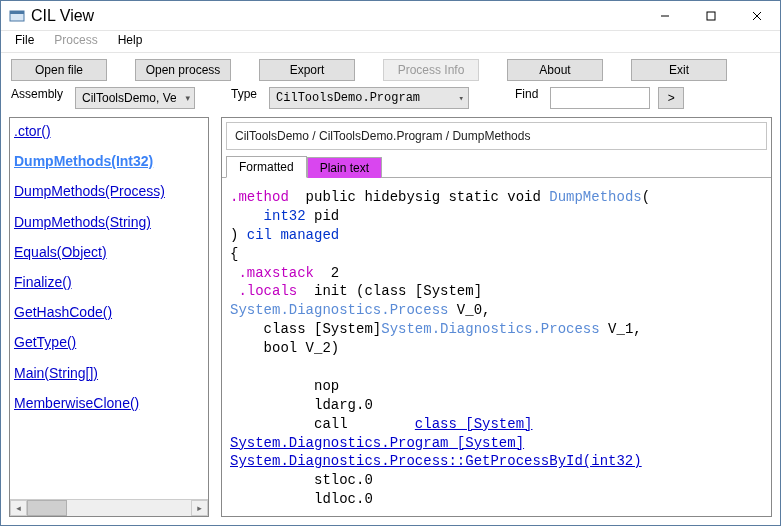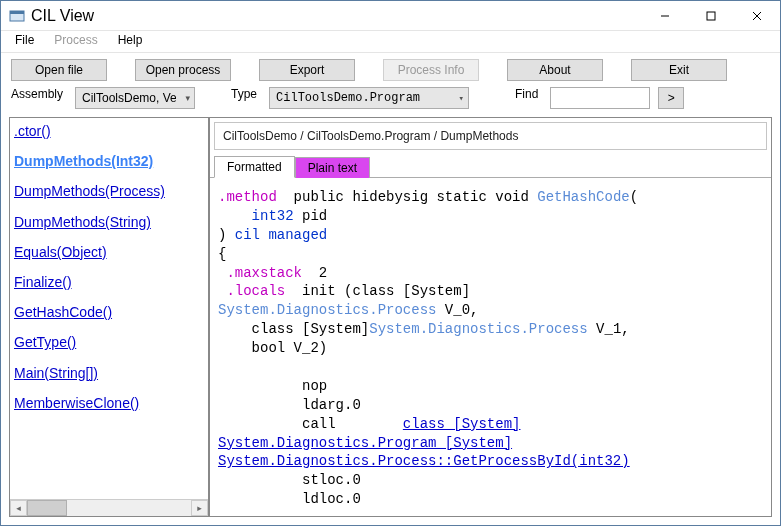--- a/index.html
+++ b/index.html
@@ -93,21 +93,21 @@
     height: 22px; width: 100px;
     border: 1px solid #acacac;
     background:#fff;
     padding: 0 4px;
   }
 
   .content {
     display: flex;
     height: calc(100% - 30px - 22px - 30px - 34px);
     padding: 0 8px 8px 8px;
-    gap: 0;
+    gap: 12px;
   }
   .panel {
     border: 1px solid #888;
     background:#fff;
     display:flex; flex-direction:column;
     overflow:hidden;
   }
   .left-panel { width: 200px; flex:0 0 200px; position:relative;}
   .right-panel { flex:1; }
 
@@ -276,21 +276,21 @@
       <div class="arrow">▸</div>
     </div>
   </div>
 
   <div class="panel right-panel">
     <div class="breadcrumb">CilToolsDemo / CilToolsDemo.Program / DumpMethods</div>
     <div class="tabs">
       <div class="tab active">Formatted</div>
       <div class="tab">Plain text</div>
     </div>
-    <div class="code-area"><span class="dir">.method</span><span>  public hidebysig static void </span><span class="typelink">GetHashCode</span><span>(</span>
+    <div class="code-area"><span class="dir">.method</span><span>  public hidebysig static void </span><span class="typelink">DumpMethods</span><span>(</span>
 <span class="kw">    int32 </span><span>pid</span>
 <span>) </span><span class="kw">cil managed</span>
 <span>{</span>
 <span> </span><span class="dir">.maxstack</span><span>  2</span>
 <span> </span><span class="dir">.locals</span><span>  init (class [System]</span>
 <span class="typelink">System.Diagnostics.Process</span><span> V_0,</span>
 <span>    class [System]</span><span class="typelink">System.Diagnostics.Process</span><span> V_1,</span>
 <span>    bool V_2)</span>
 <span></span>
 <span>          nop</span>

